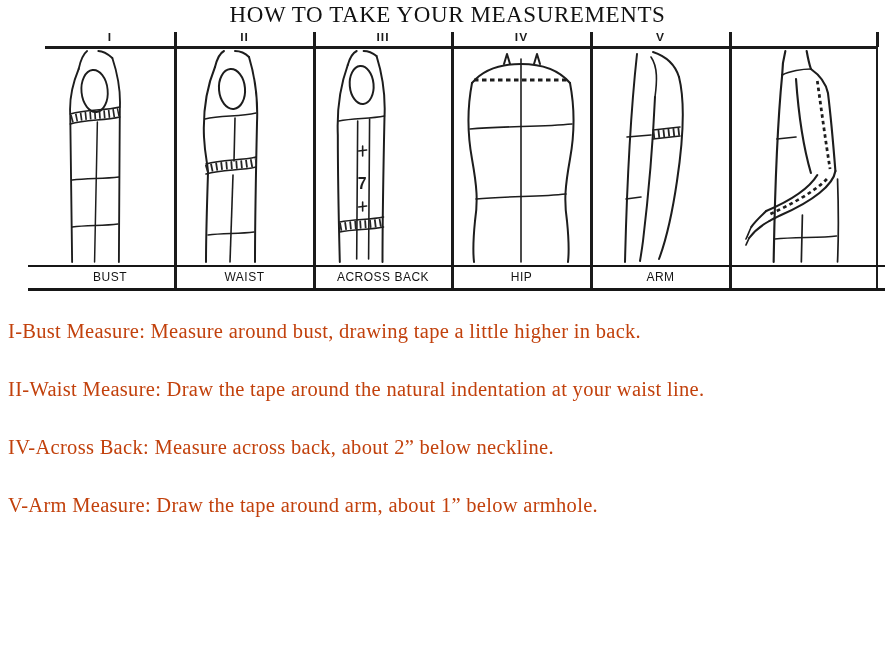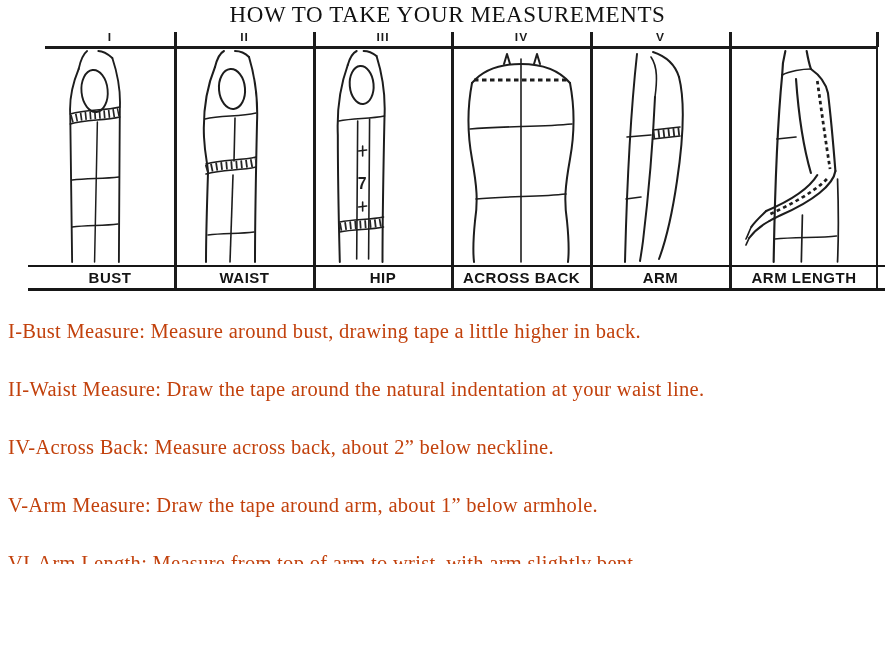--- a/index.html
+++ b/index.html
@@ -100,22 +100,22 @@
     position: absolute;
     top: 237px; left: -17px; right: -7px;
     height: 26px;
     border-top: 2.5px solid #161616;
     border-bottom: 3px solid #161616;
   }
   .label-band .cells { margin-left: 17px; margin-right: 7px; height: 100%; }
   .label-band .cells > div {
     text-align: center;
     font-family: "Liberation Sans", sans-serif;
-    font-weight: bold;
-    font-size: 15px;
+    font-weight: normal;
+    font-size: 12px;
     letter-spacing: 0.5px;
     color: #141414;
     line-height: 21px;
     transform: scaleY(1.02);
     white-space: nowrap;
   }
   .instructions {
     position: absolute;
     left: 8px; top: 320px;
     width: 882px;
@@ -286,30 +286,28 @@
           <path class="dash" d="M91,130 C78,144 56,156 36,166"></path>
         </g>
       </svg>
 
     </div>
 
     <div class="label-band">
       <div class="cells">
         <div>BUST</div>
         <div>WAIST</div>
+        <div>ACROSS BACK</div>
         <div>HIP</div>
-        <div>ACROSS BACK</div>
         <div>ARM</div>
-        <div>ARM LENGTH</div>
       </div>
     </div>
 
   </div>
 
   <div class="instructions">
     <p>I-Bust Measure: Measure around bust, drawing tape a little higher in back.</p>
     <p>II-Waist Measure: Draw the tape around the natural indentation at your waist line.</p>
     <p>IV-Across Back: Measure across back, about 2” below neckline.</p>
     <p>V-Arm Measure: Draw the tape around arm, about 1” below armhole.</p>
-    <p>VI-Arm Length: Measure from top of arm to wrist, with arm slightly bent.</p>
   </div>
 
 </div>
 
 </body></html>

